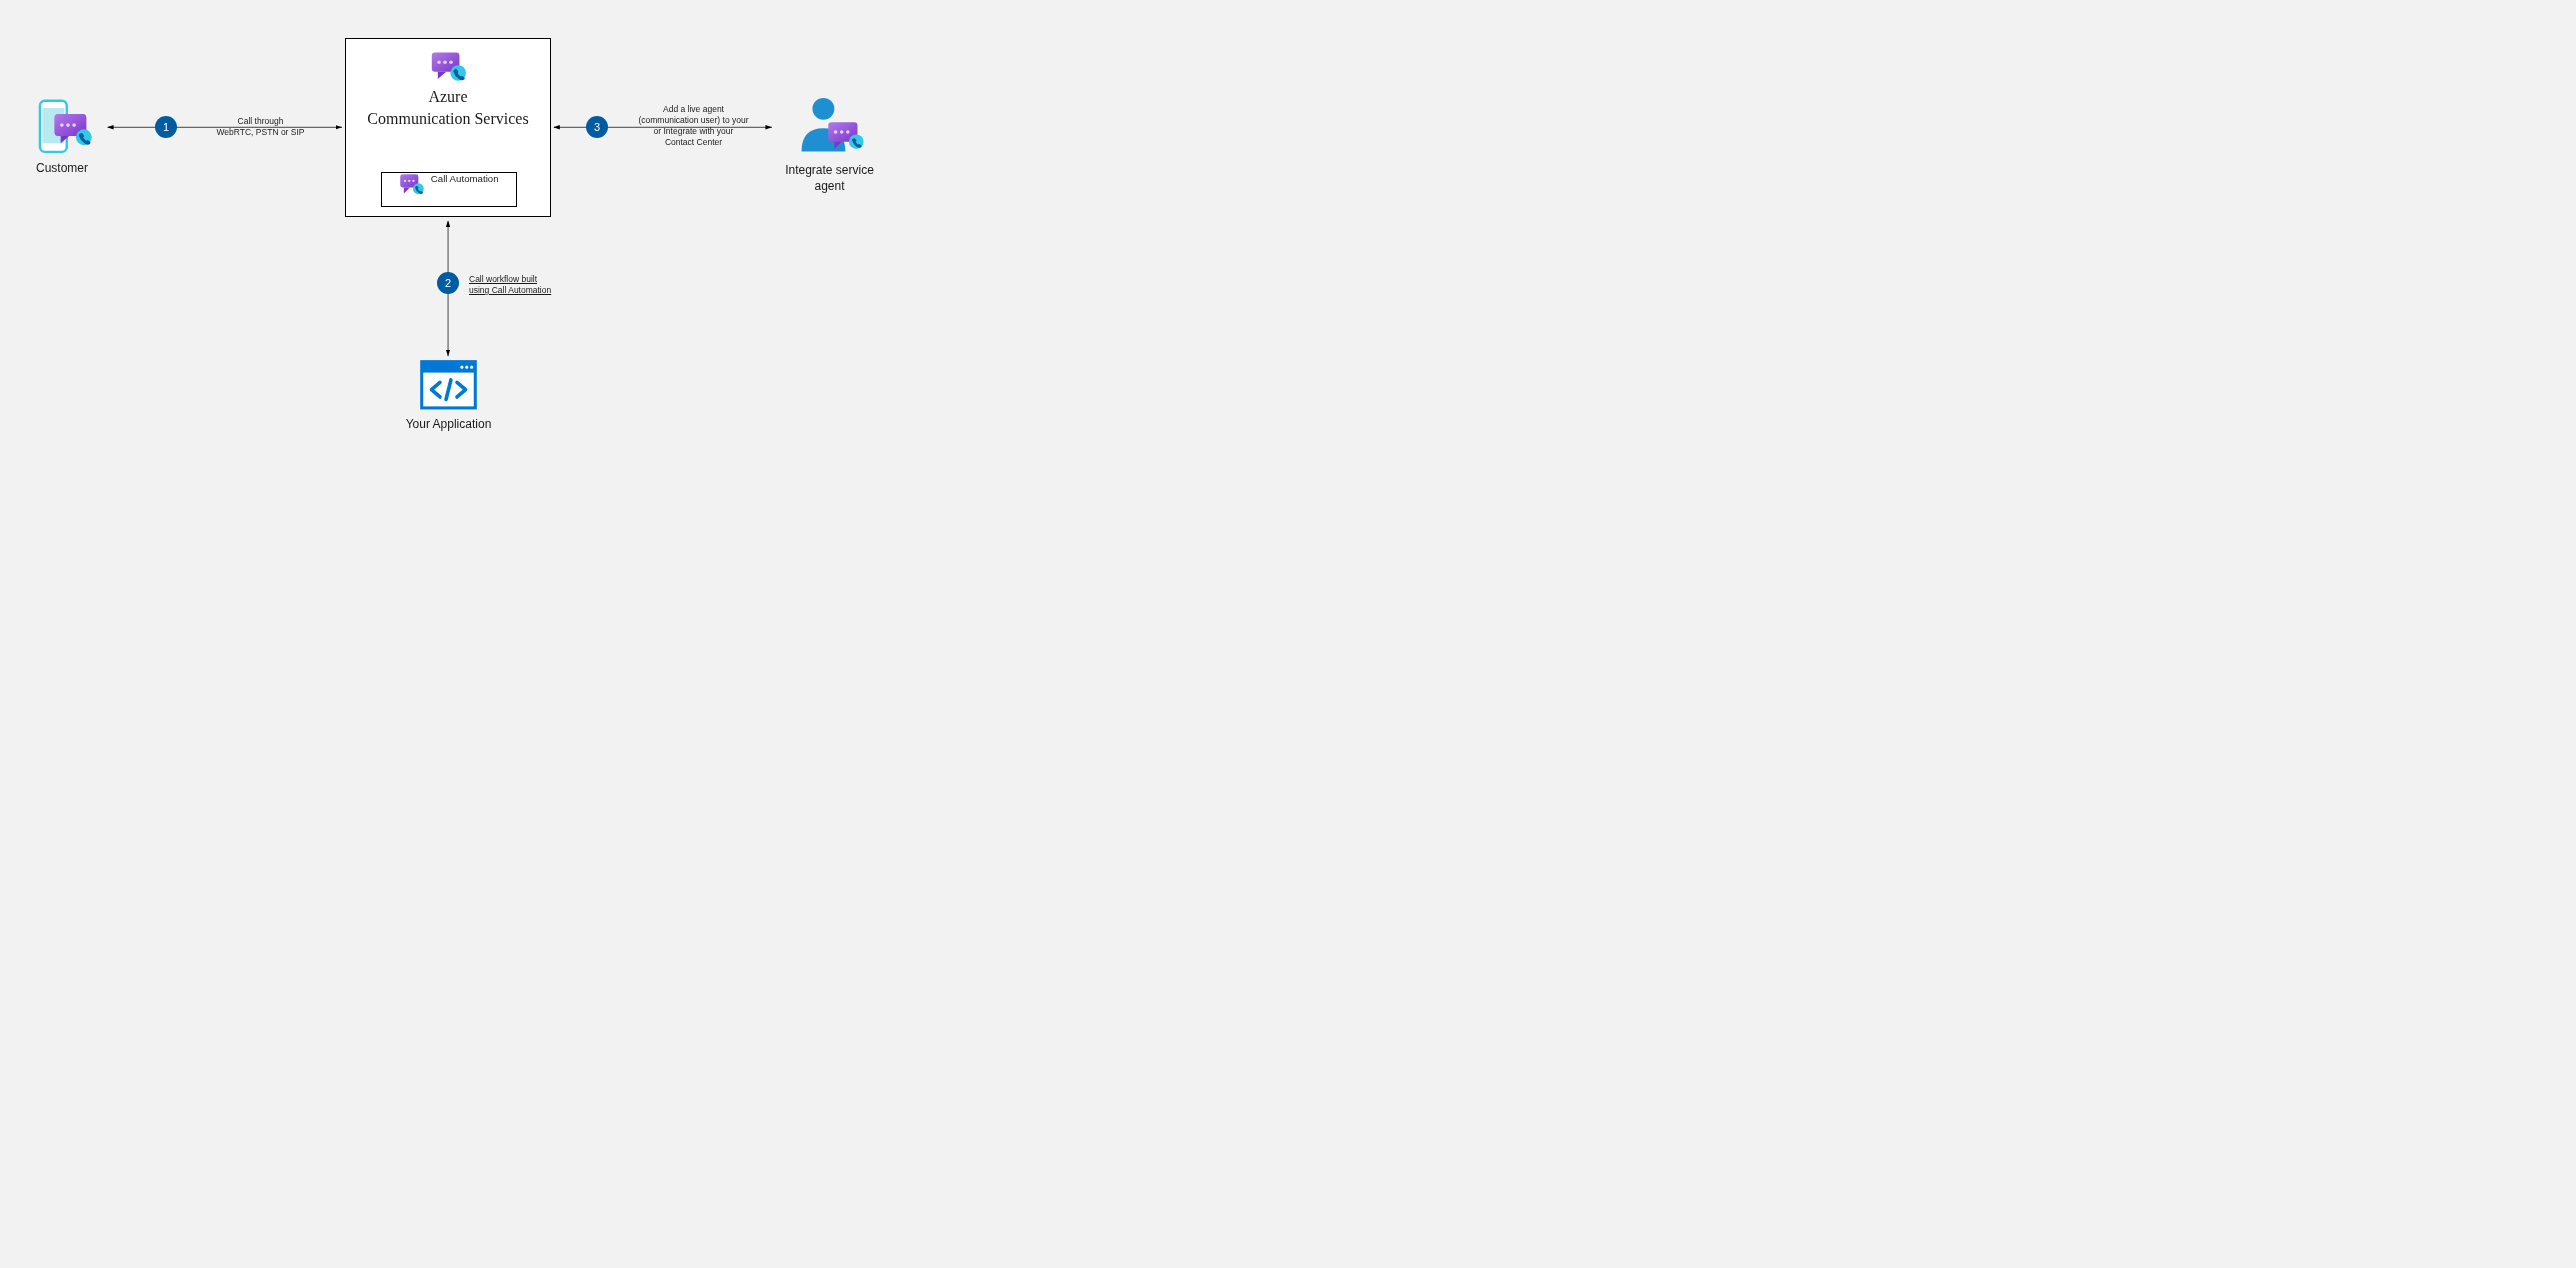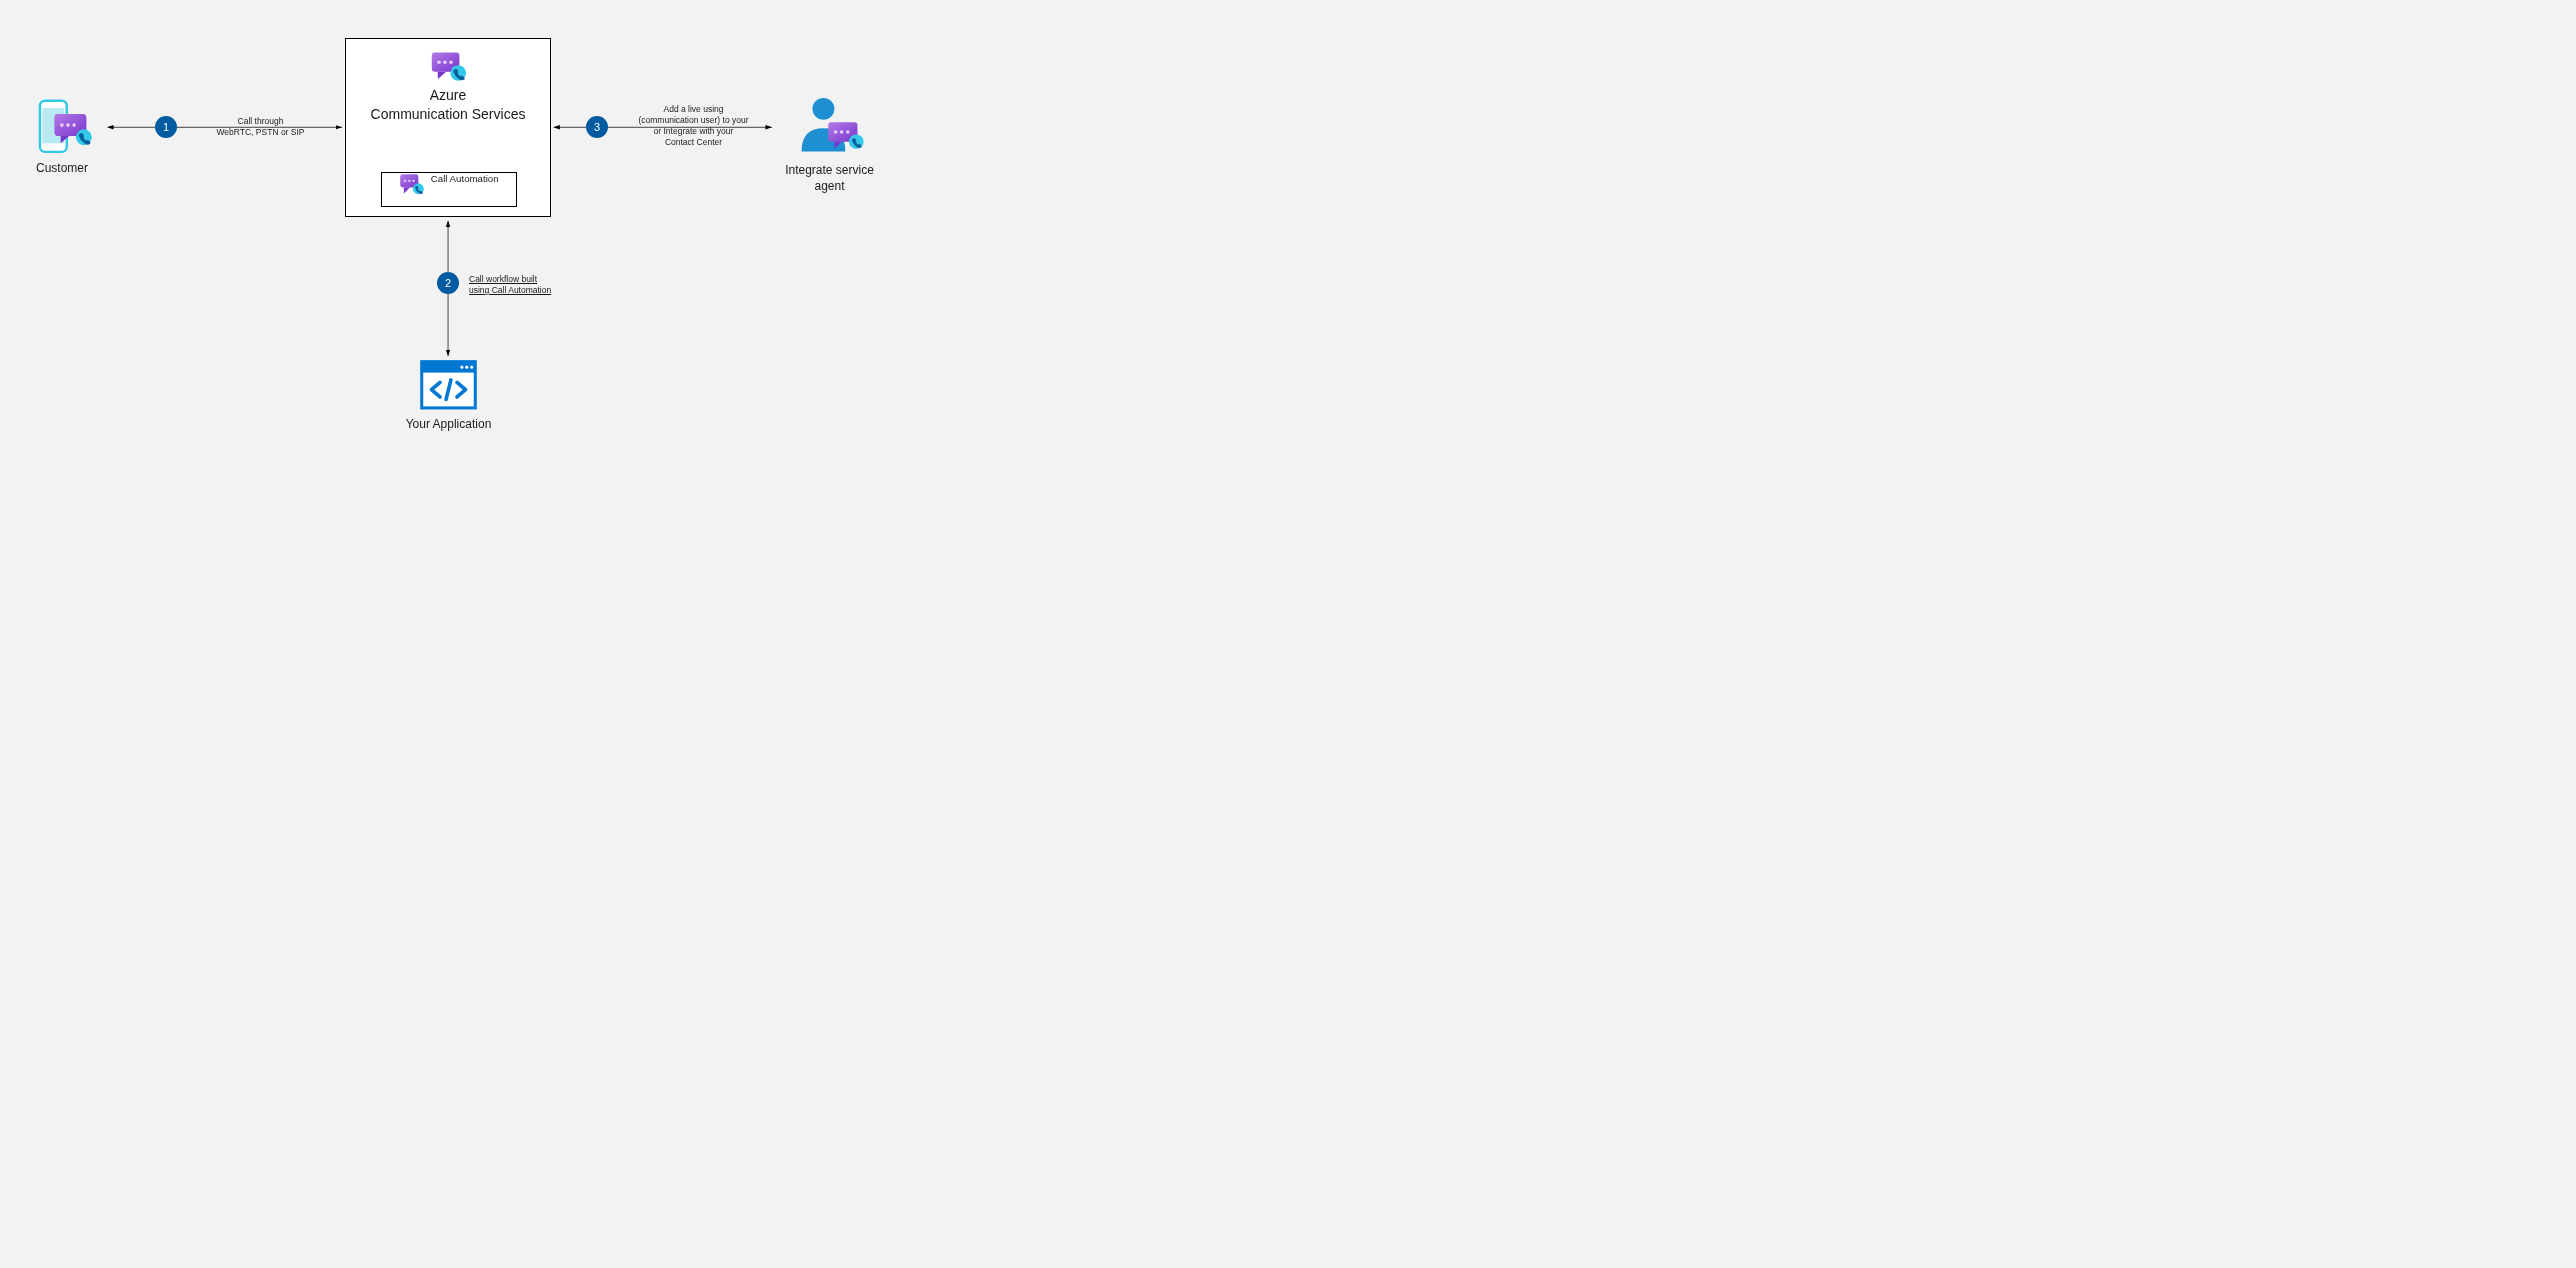--- a/index.html
+++ b/index.html
@@ -97,21 +97,21 @@
       <circle cx="52" cy="38" r="13" fill="#32C8E8"></circle>
       <path d="M46 32 q2 -2 4 0 l2 3 q1 2 -1 3 q2 4 5 6 q1 -2 3 -1 l3 2 q2 2 0 4 q-4 3 -9 -1 q-7 -5 -9 -12 q-1 -3 2 -4 Z" fill="#0A5E9E"></path>
       <defs>
         <linearGradient id="gacs" x1="0" y1="0" x2="1" y2="1">
           <stop offset="0" stop-color="#B27AE8"></stop>
             <stop offset="1" stop-color="#7A35CC"></stop>
         </linearGradient>
       </defs>
     </svg>
   </div>
-  <div class="node-label" style="font-size:14px;">
+  <div class="node-label" style="font-size:16px;font-family:Liberation Serif, serif;">
     <div>Azure</div>
     <div>Communication Services</div>
   </div>
   <div class="inner-box" style="left:35px; top:133px; width:136px; height:35px;">
     <svg width="25.4" height="23" viewBox="0 0 42 38">
       <rect x="2" y="2" width="30" height="22" rx="4" fill="url(#gca)"></rect>
       <path d="M8 24 L8 34 L18 24 Z" fill="#7A35CC"></path>
       <circle cx="10" cy="13" r="2" fill="#E3CEF7"></circle>
       <circle cx="17" cy="13" r="2" fill="#E3CEF7"></circle>
       <circle cx="24" cy="13" r="2" fill="#E3CEF7"></circle>
@@ -125,21 +125,21 @@
       </defs>
     </svg>
     <span style="font-size:9.7px;">Call Automation</span>
   </div>
 </div>
 
 <div class="step-badge" style="left:586px; top:116px;">
   <span>3</span>
 </div>
 <div class="edge-label" style="position:absolute; left:624px; top:104px; width:139px;">
-  <div>Add a live using</div>
+  <div>Add a live agent</div>
   <div>(communication user) to your</div>
   <div>or Integrate with your</div>
   <div>Contact Center</div>
 </div>
 
 <div style="position:absolute; left:775px; top:93px; width:109px; text-align:center;">
   <svg width="73" height="67" viewBox="0 0 120 110">
 
     <circle cx="50" cy="26" r="18" fill="#1E90D2"></circle>
     <path d="M14 96 Q14 58 50 58 Q86 58 86 96 Z" fill="#1E90D2"></path>

